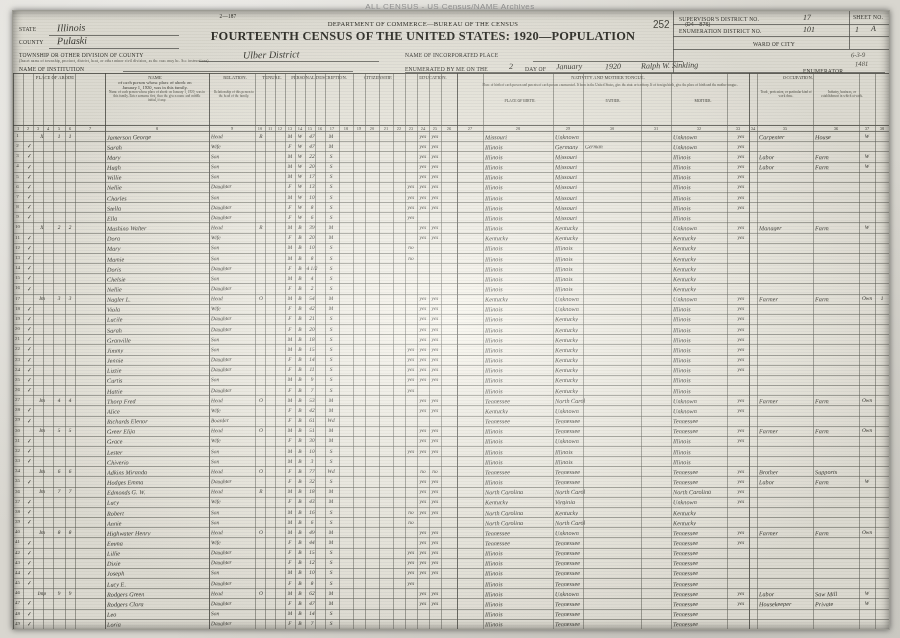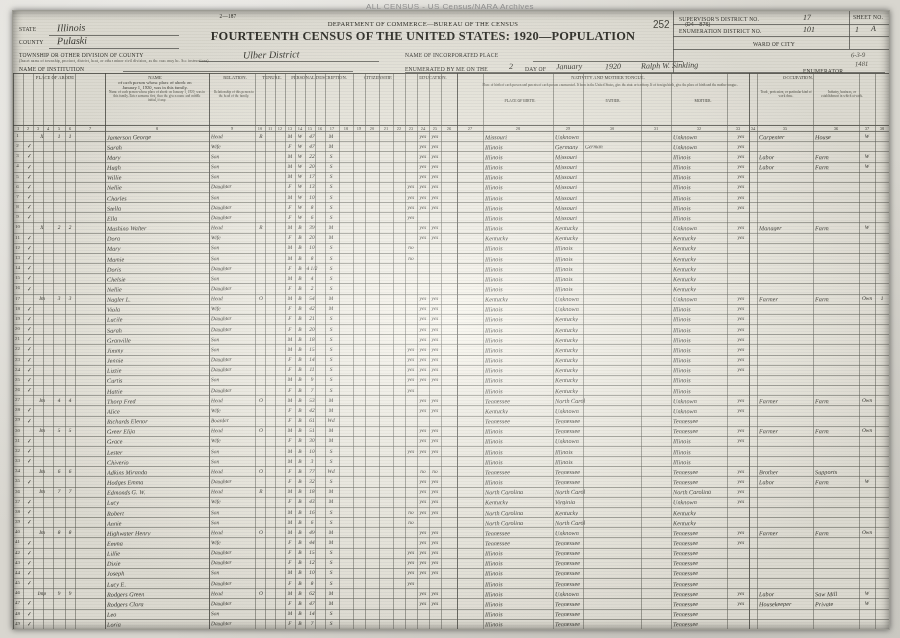--- a/index.html
+++ b/index.html
@@ -74,21 +74,21 @@
   .cell.c{text-align:center;}
   .ink{transform:rotate(-.8deg);}
   .check{position:absolute;font-size:6px;color:#33332e;transform:rotate(-8deg);}
   .topnum{position:absolute;font-family:"Liberation Sans",sans-serif;color:#3a3a34;}
 </style>
 </head>
 <body>
 
 <div id="page">
 
-  <div class="watermark">ALL CENSUS - US Census/NARA Archives</div>
+  <div class="watermark">ALL CENSUS - US Census/NAME Archives</div>
 
   <div class="sheet">
 
     <div class="hdr">
 
       <div class="ctr tiny" style="left:170px;top:2px;width:90px;">2—187</div>
       <div class="ctr dept" style="left:200px;top:9px;width:420px;">DEPARTMENT OF COMMERCE—BUREAU OF THE CENSUS</div>
       <div class="ctr title" style="left:150px;top:18px;width:520px;">FOURTEENTH CENSUS OF THE UNITED STATES: 1920—POPULATION</div>
 
       <div class="topnum" style="left:640px;top:8px;font-size:10px;">252</div>

